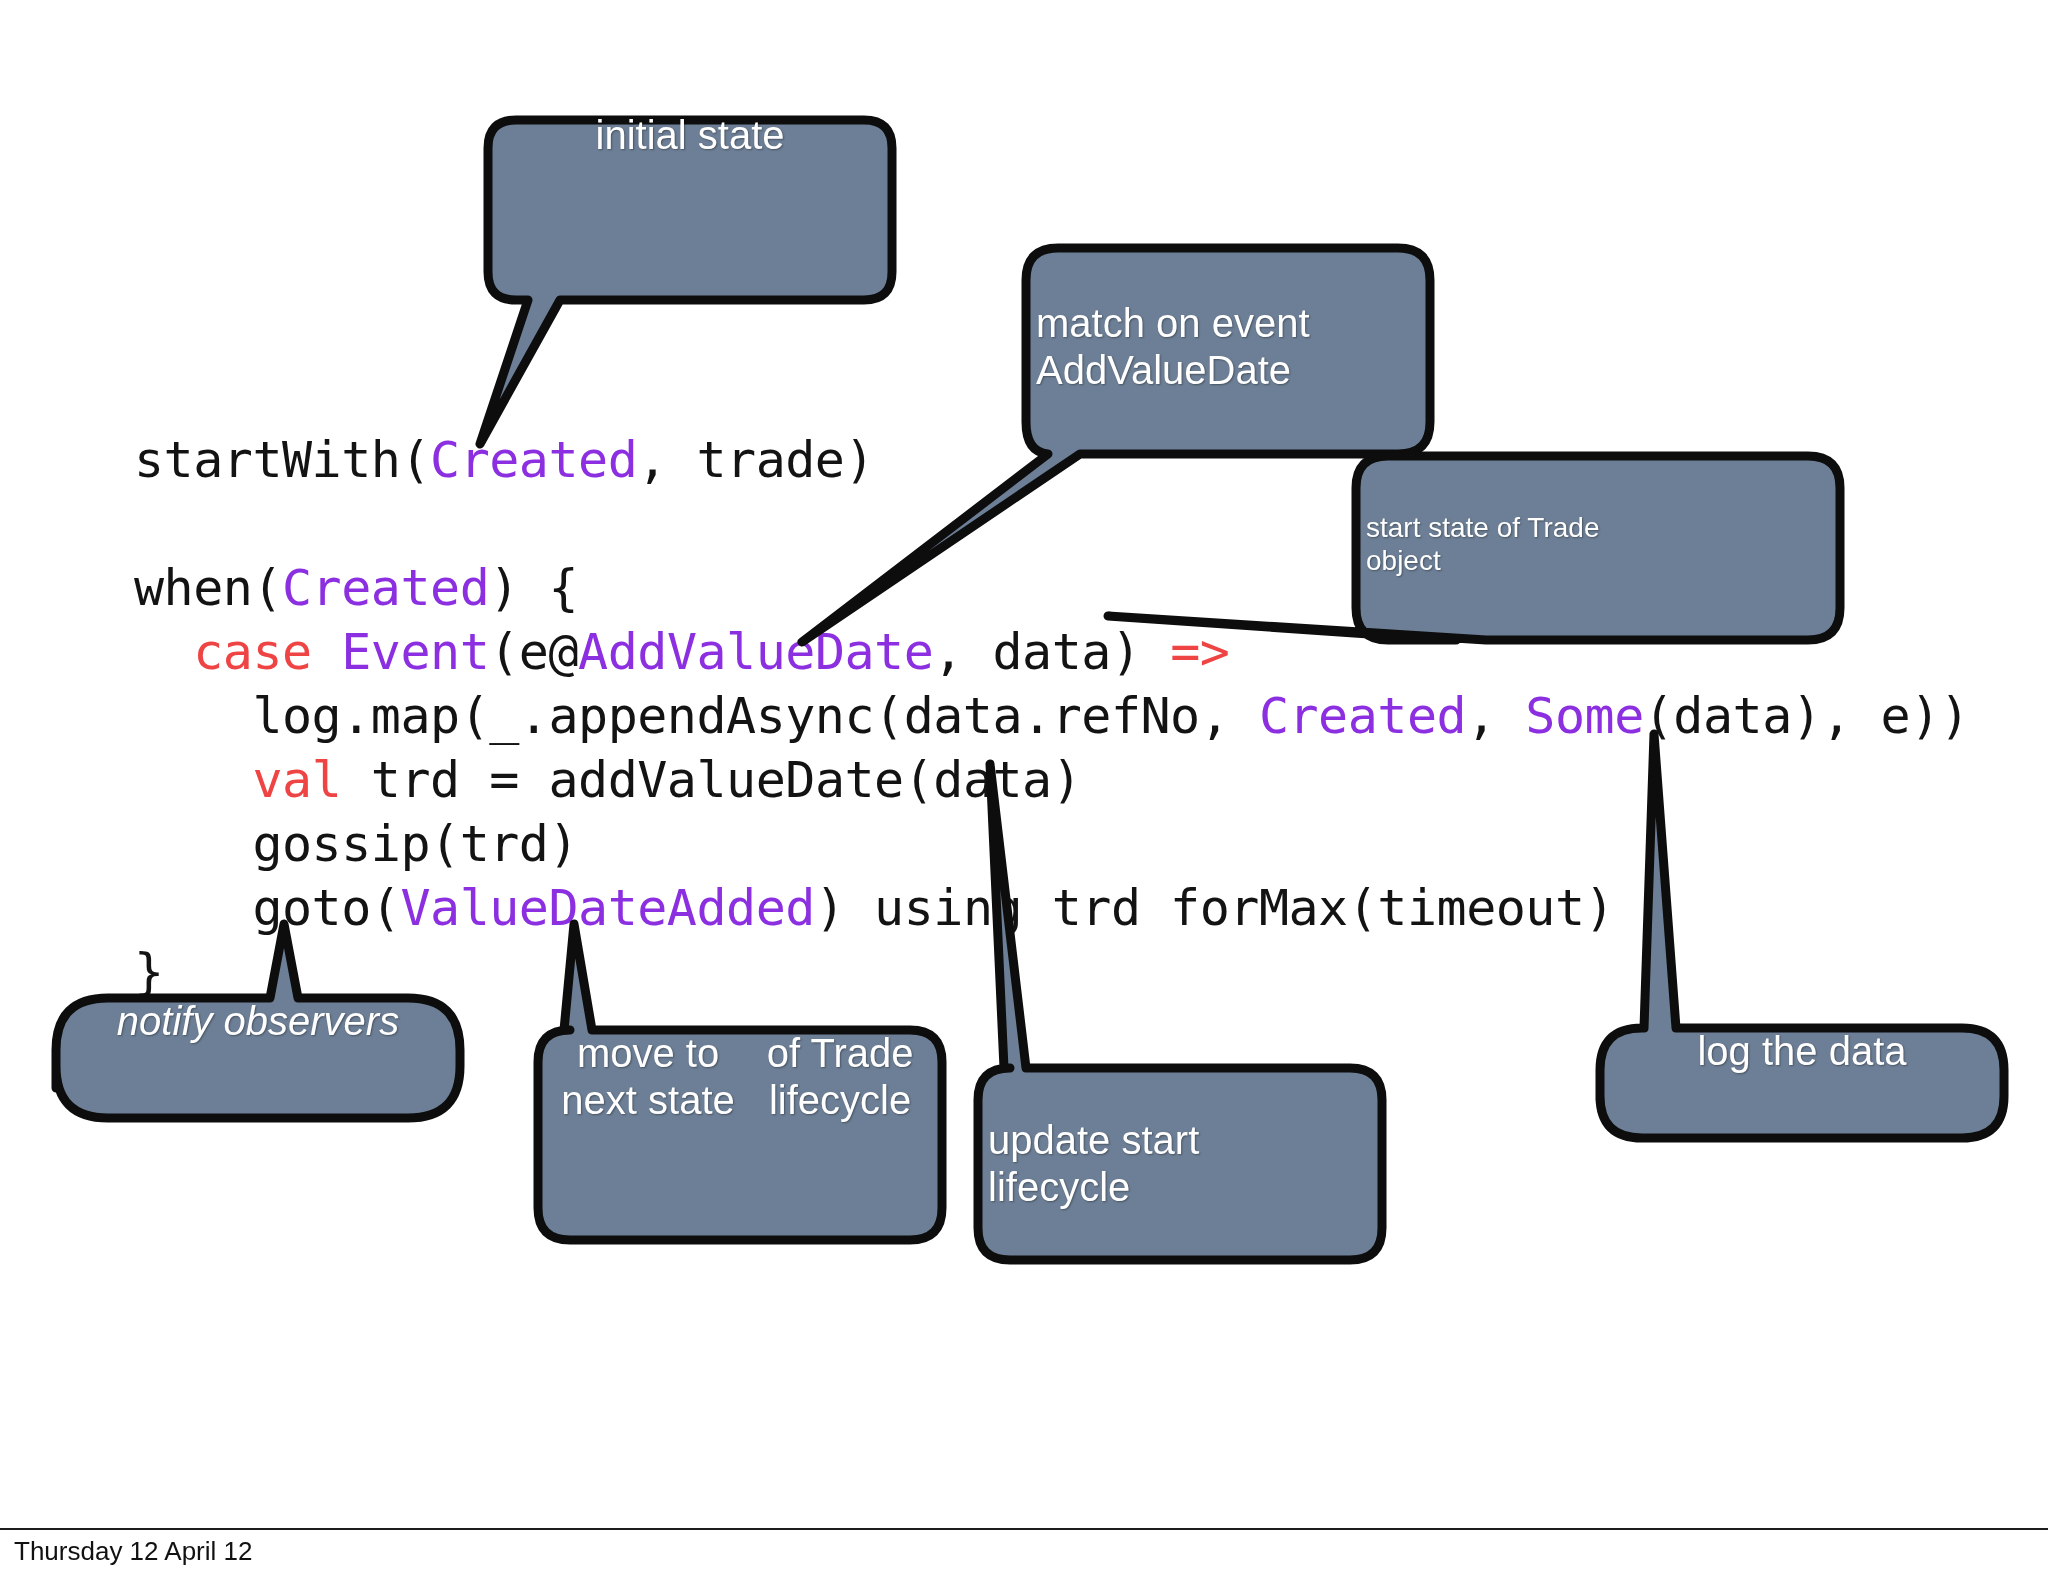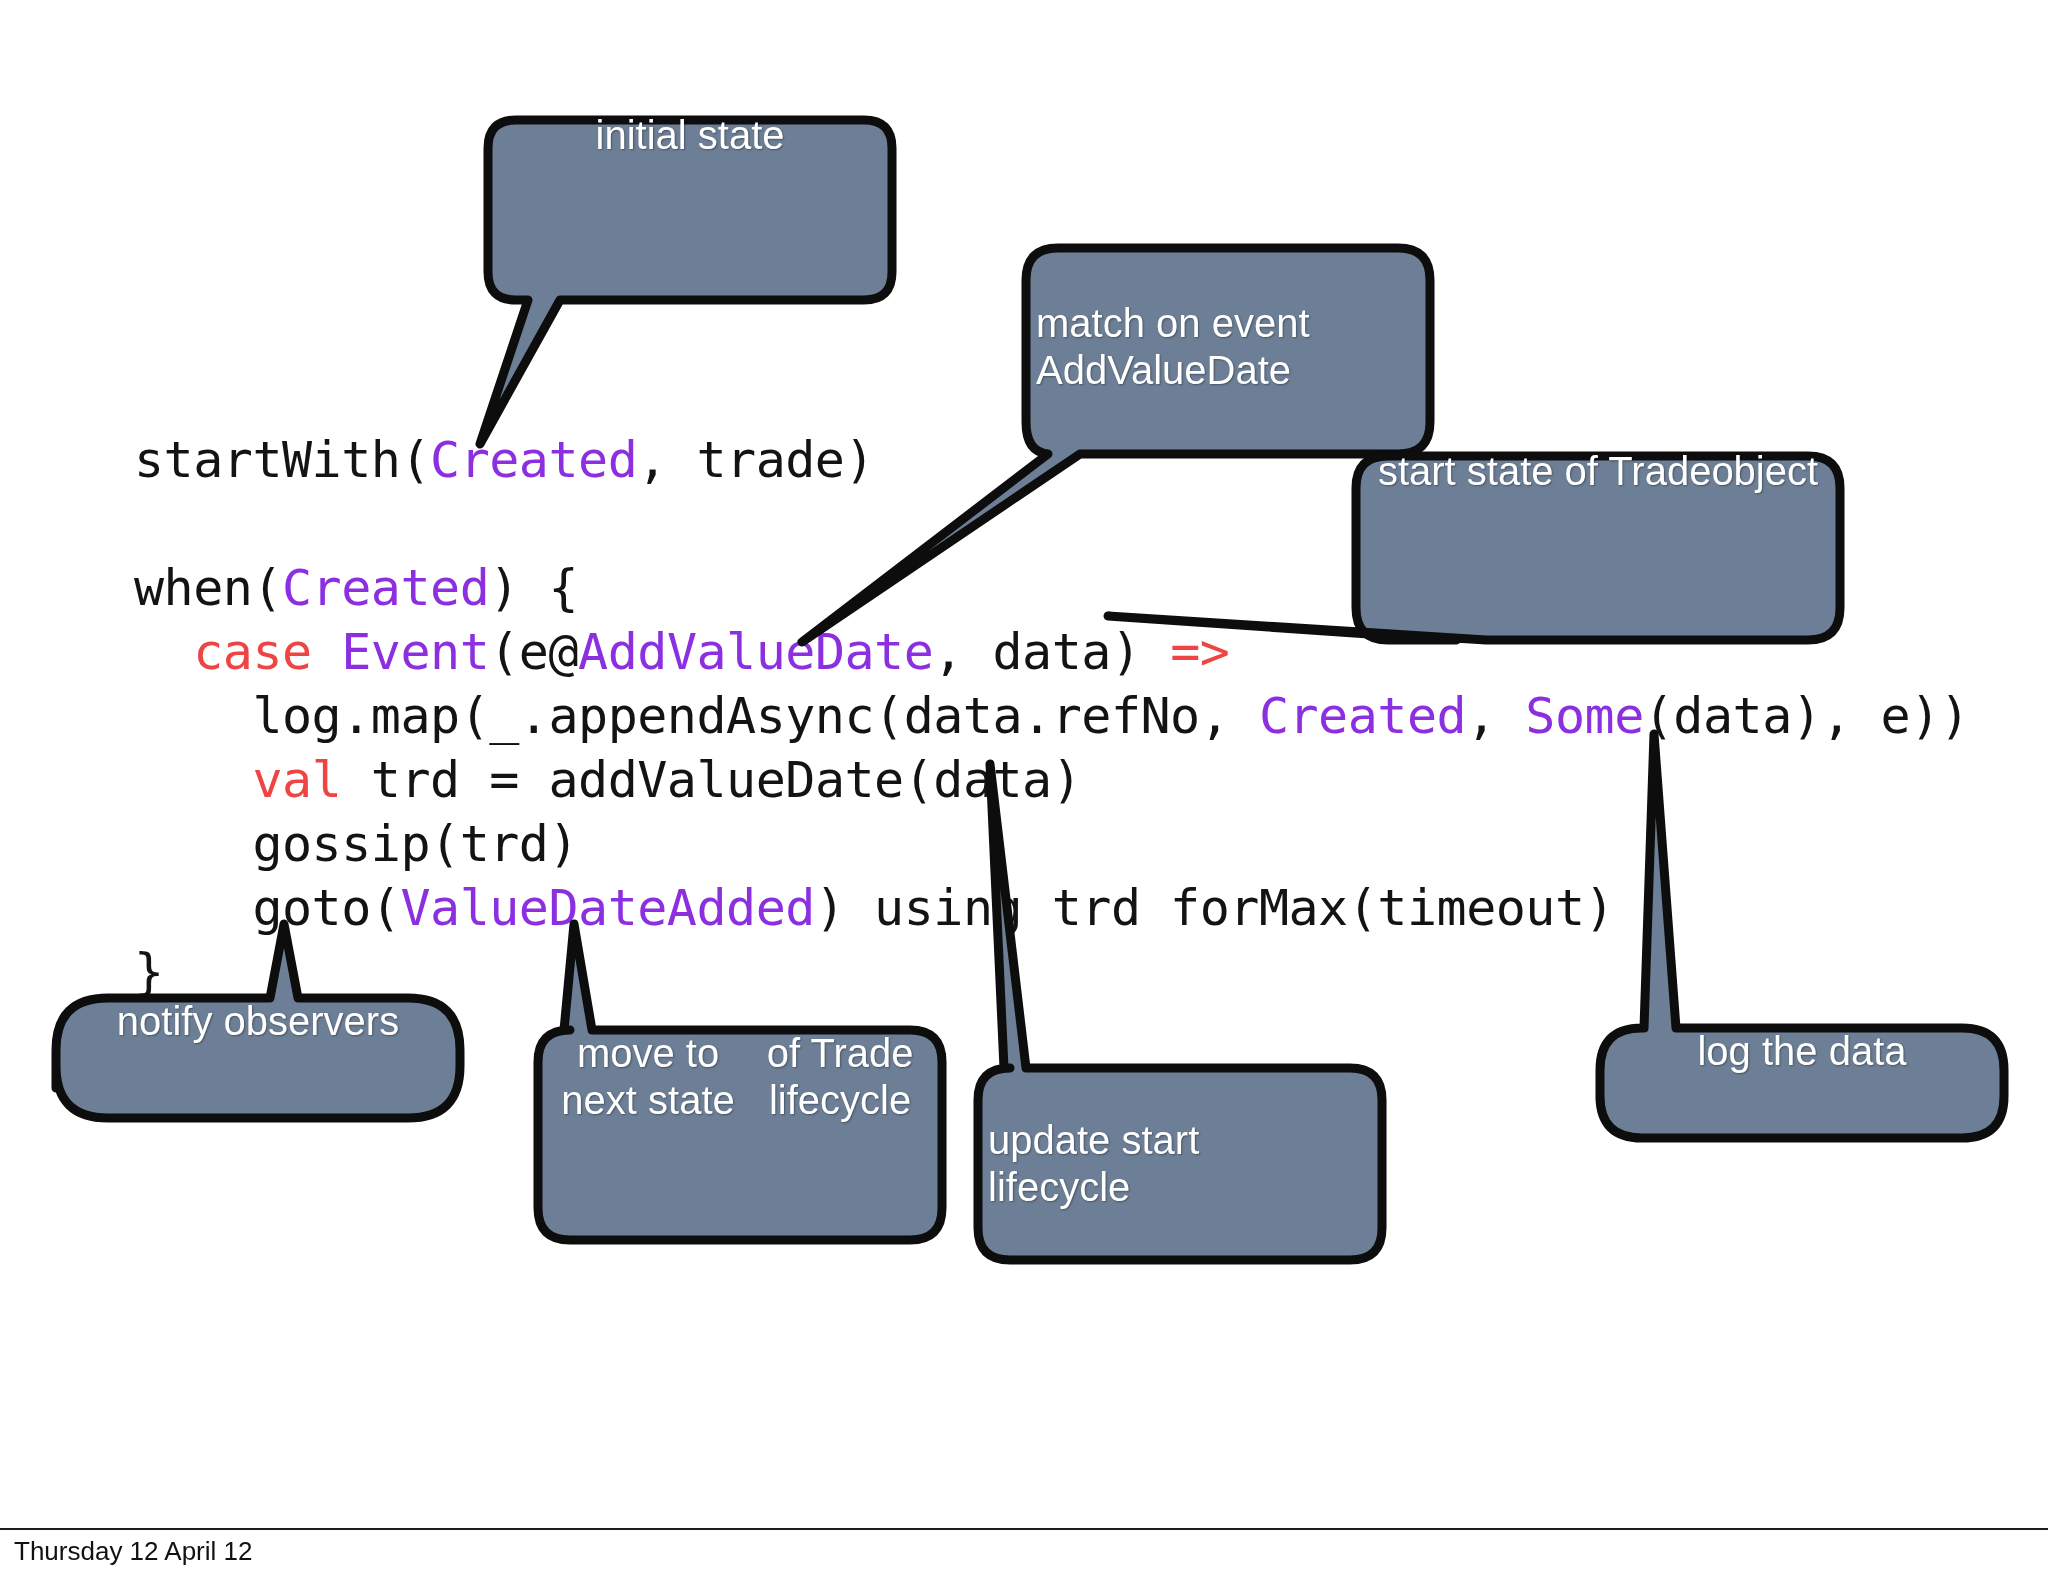--- a/index.html
+++ b/index.html
@@ -103,27 +103,27 @@
     <div class="bubble-text" style="height:214px; font-size:40px; flex-direction:column;">
       <span>match on event</span>
       <span>AddValueDate</span>
     </div>
   </div>
 
   <div class="callout" style="left:1348px; top:448px; width:500px; height:260px;">
     <svg width="500" height="260" viewBox="0 0 500 260">
       <path d="M 8 160 L 8 40 Q 8 8 40 8 L 460 8 Q 492 8 492 40 L 492 160 Q 492 192 460 192 L 138 192 L -240 168 L 108 192 L 40 192 Q 8 192 8 160 Z" fill="#6d7f96" stroke="#0d0d0d" stroke-width="9" stroke-linejoin="round"></path>
     </svg>
-    <div class="bubble-text" style="height:192px; font-size:40px; flex-direction:row;">
+    <div class="bubble-text" style="height:192px; font-size:28px; flex-direction:column;">
       <span>start state of Trade</span>
       <span>object</span>
     </div>
   </div>
 
-  <div class="callout" style="left:48px; top:928px; width:420px; height:200px;">
+  <div class="callout" style="left:48px; top:928px; width:420px; height:200px;font-style:italic;">
     <svg width="420" height="200" viewBox="0 0 420 200">
       <path d="M 8 160 L 8 122 Q 8 70 60 70 L 222 70 L 236 -4 L 250 70 L 360 70 Q 412 70 412 122 L 412 138 Q 412 190 360 190 L 60 190 Q 8 190 8 138 Z" fill="#6d7f96" stroke="#0d0d0d" stroke-width="9" stroke-linejoin="round"></path>
     </svg>
     <div class="bubble-text" style="top:70px; height:120px; font-size:40px;">
       <span>notify observers</span>
     </div>
   </div>
 
   <div class="callout" style="left:530px; top:930px; width:420px; height:320px;">
     <svg width="420" height="320" viewBox="0 0 420 320">

